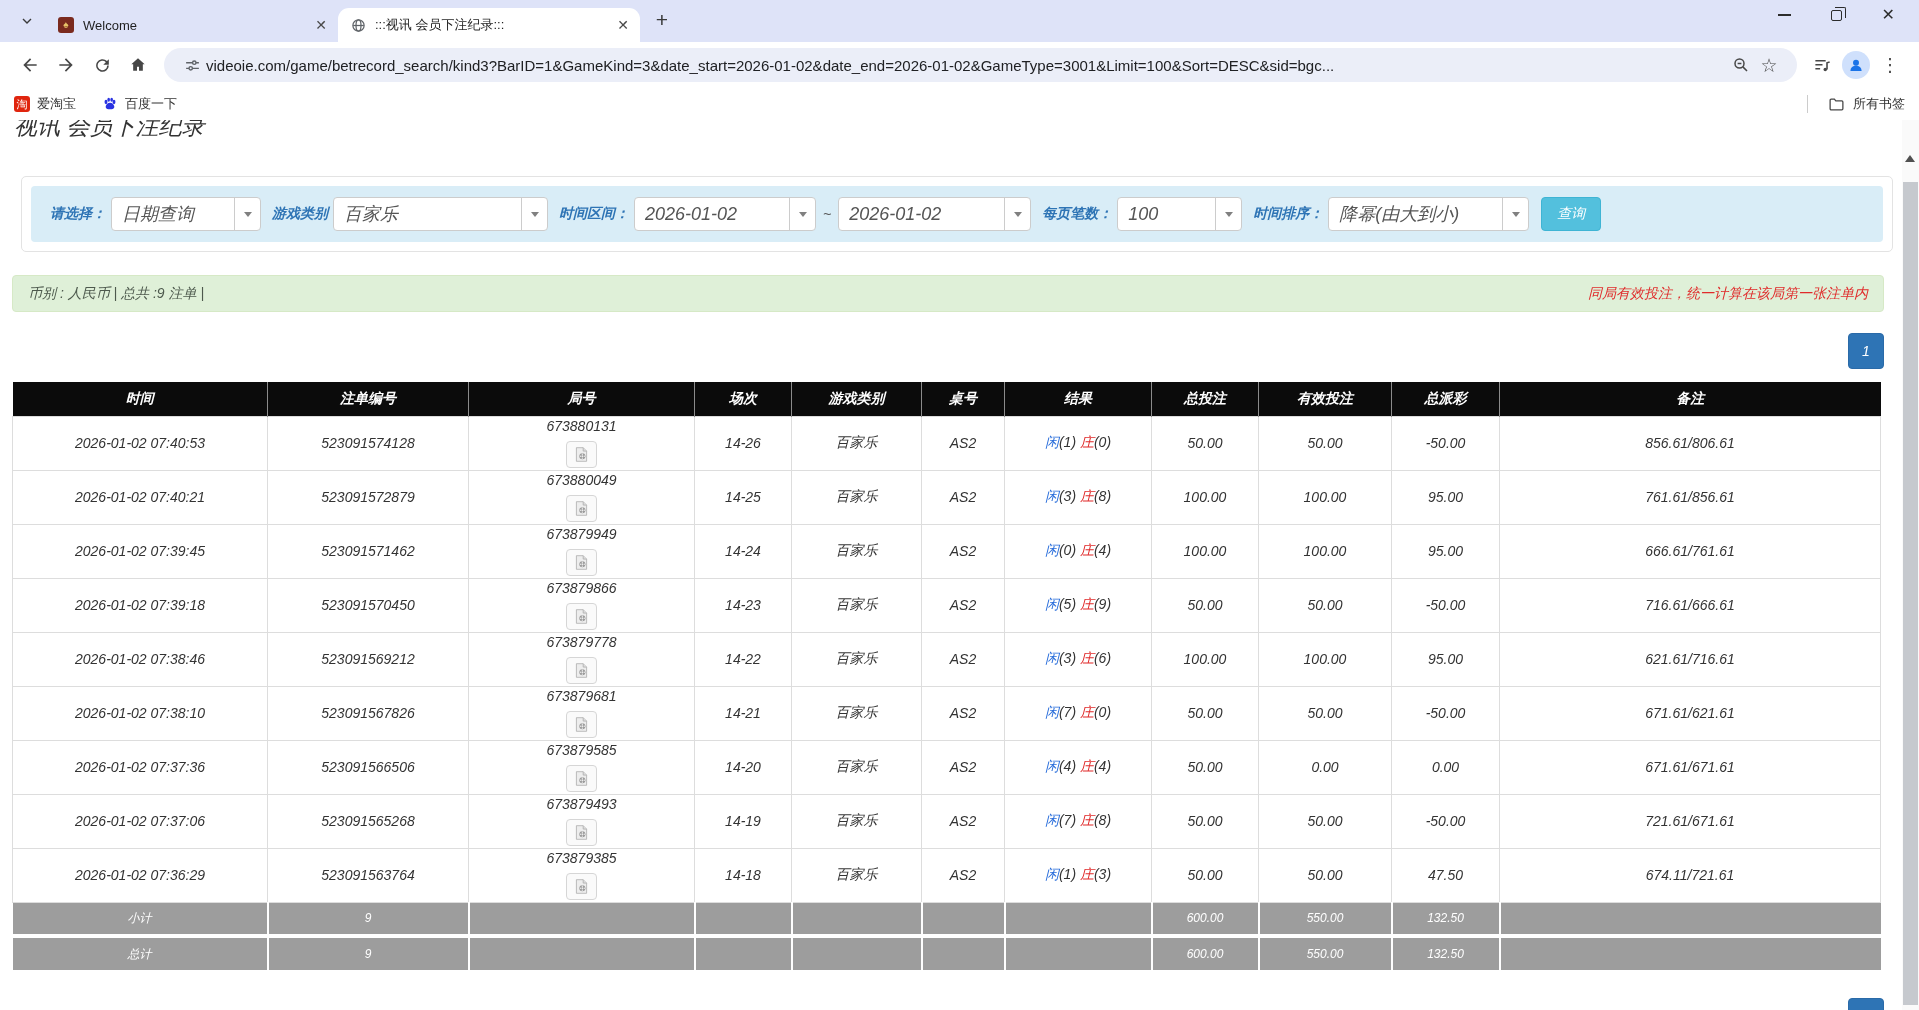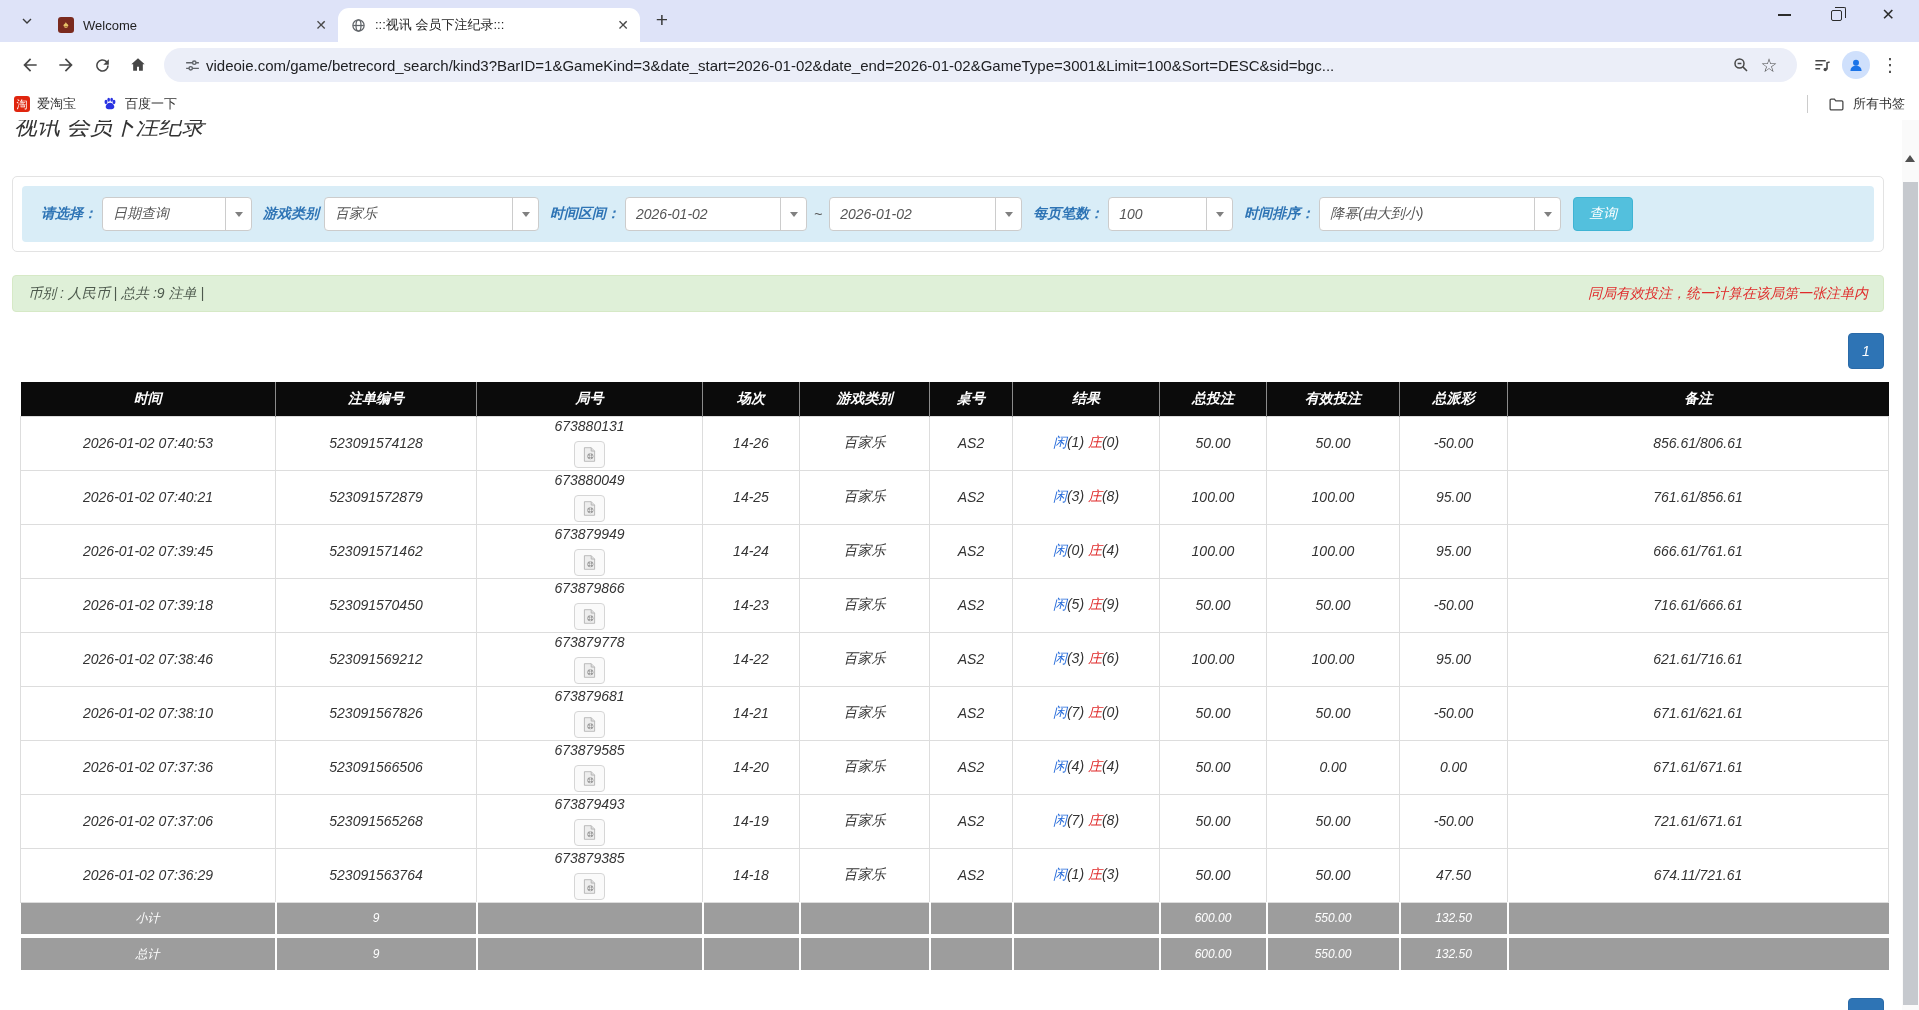--- a/index.html
+++ b/index.html
@@ -40,40 +40,40 @@
   .bm-divider{width:1px;height:18px;background:#ccc;margin-right:12px;}
 
   
   .page{position:absolute;top:120px;left:0;width:1902px;height:890px;background:#fff;overflow:hidden;font-style:italic;}
   .scrollbar{position:absolute;top:120px;right:0;width:17px;height:890px;background:#fafafa;}
   .sb-arrow{position:absolute;top:30px;left:3px;width:0;height:0;border:5px solid transparent;border-bottom:7px solid #505050;}
   .sb-thumb{position:absolute;top:62px;left:1px;width:15px;height:823px;background:#c6c9ce;}
 
   .page-title{position:absolute;top:-9px;left:14px;font-size:23px;color:#333;white-space:nowrap;}
 
-  .filter-panel{position:absolute;top:56px;left:12px;width:1872px;height:76px;background:#fff;border:1px solid #e3e3e3;border-radius:5px;}
+  .filter-panel{position:absolute;top:56px;left:21px;width:1872px;height:76px;background:#fff;border:1px solid #e3e3e3;border-radius:5px;}
   .filter-bar{position:absolute;top:9px;left:9px;right:9px;bottom:9px;background:#d9edf7;border-radius:4px;display:flex;align-items:center;padding-left:8px;}
   .f-label{color:#2e74b5;font-weight:bold;font-size:14px;margin:0 5px 0 11px;white-space:nowrap;}
-  .select{height:34px;background:#fff;border:1px solid #ccc;border-radius:4px;display:flex;align-items:center;font-size:14px;color:#555;flex:0 0 auto;}
+  .select{height:34px;background:#fff;border:1px solid #ccc;border-radius:4px;display:flex;align-items:center;font-size:18px;color:#555;flex:0 0 auto;}
   .select .val{padding:0 10px;flex:1;white-space:nowrap;overflow:hidden;}
   .select .arr{width:26px;align-self:stretch;border-left:1px solid #ccc;display:flex;align-items:center;justify-content:center;}
   .select .arr::after{content:'';border:4px solid transparent;border-top:5px solid #808080;margin-top:5px;}
-  .w1{width:150px}.w2{width:215px}.w3{width:182px}.w4{width:193px}.w5{width:125px}.w6{width:242px}
+  .w1{width:150px}.w2{width:215px}.w3{width:182px}.w4{width:193px}.w5{width:125px}.w6{width:201px}
   .tilde{color:#555;margin:0 7px;font-size:14px;}
   .search-btn{height:34px;padding:0 15px;background:#53c0dd;border:1px solid #3fb4d4;border-radius:4px;color:#fff;font-size:14px;margin-left:12px;display:flex;align-items:center;}
 
   .info-bar{position:absolute;top:155px;left:12px;width:1872px;height:37px;background:#dff0d8;border:1px solid #d6e9c6;border-radius:4px;display:flex;align-items:center;justify-content:space-between;padding:0 15px;font-size:14px;}
   .info-left{color:#4d594d;}
   .info-right{color:#e02b2b;}
 
   .pag{position:absolute;width:36px;height:36px;background:#2e74b5;border:1px solid #2a6aa8;border-radius:4px;color:#fff;display:flex;align-items:center;justify-content:center;font-size:14px;}
   .pag-top{top:213px;left:1848px;}
   .pag-bottom{top:878px;left:1848px;}
 
-  .bet-table{position:absolute;top:262px;left:20px;border-collapse:collapse;table-layout:fixed;width:1869px;}
+  .bet-table{position:absolute;top:262px;left:12px;border-collapse:collapse;table-layout:fixed;width:1869px;}
   .bet-table thead th{background:#0b0b0b;color:#fff;height:34px;font-size:14px;font-weight:bold;border-right:1px solid #8b8b8b;}
   .bet-table thead th:last-child{border-right:none;}
   .bet-table tbody td{height:54px;border:1px solid #ddd;text-align:center;font-size:14px;color:#333;background:#fff;}
   .bet-table tfoot td{height:34px;background:#9d9d9d;color:#fff;text-align:center;font-size:12px;border-right:2px solid #fff;border-top:1px solid #ddd;}
   .bet-table tfoot tr + tr td{border-top:4px solid #fff;}
   .bet-table tfoot td:last-child{border-right:none;}
   .round-wrap{display:inline-flex;align-items:center;gap:7px;flex-direction:column;}
   .video-btn{width:31px;height:27px;border:1px solid #d6d6d6;border-radius:4px;background:#fafafa;display:inline-flex;align-items:center;justify-content:center;}
   .blue-val{color:#2a6edb;}
   .red-val{color:#e02b2b;}

